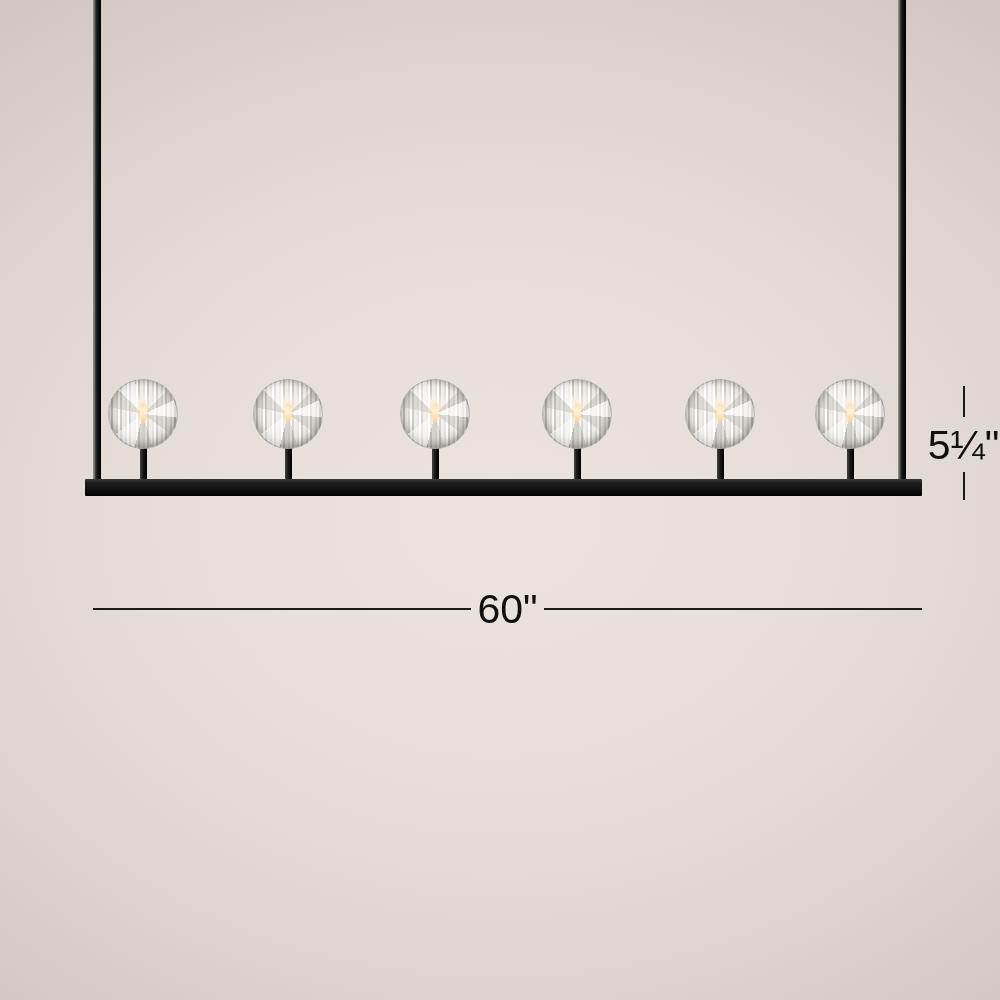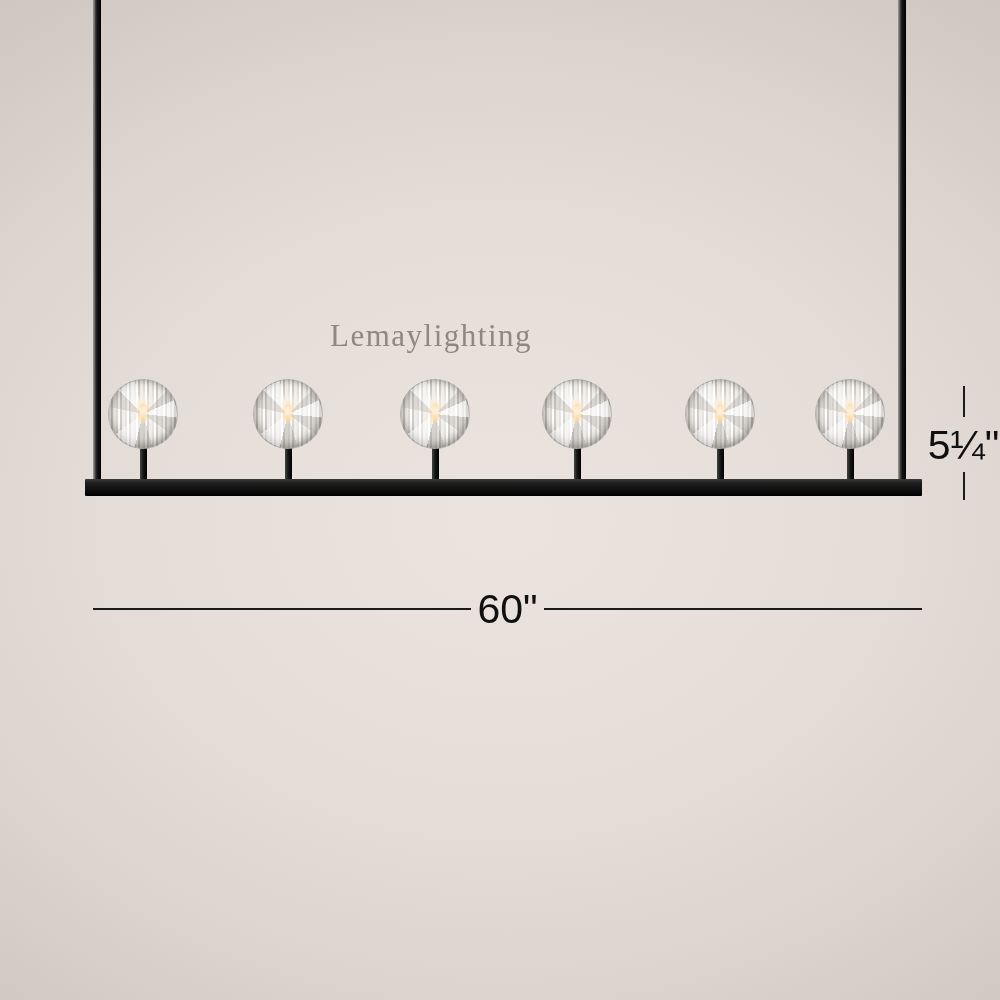--- a/index.html
+++ b/index.html
@@ -85,21 +85,20 @@
   .dim-height .dim-label{margin:8px 0 6px 0;}
 </style>
 </head>
 <body>
 
 <div class="scene">
 
   <div class="rod rod-left"></div>
   <div class="rod rod-right"></div>
 
-  <div class="watermark">Lemaylighting</div>
 
   <div>
   <div class="lamp" style="left: 109px;">
     <div class="globe">
       <div class="facets"></div>
       <div class="filament"></div>
     </div>
     <div class="stem"></div>
   </div>
 

